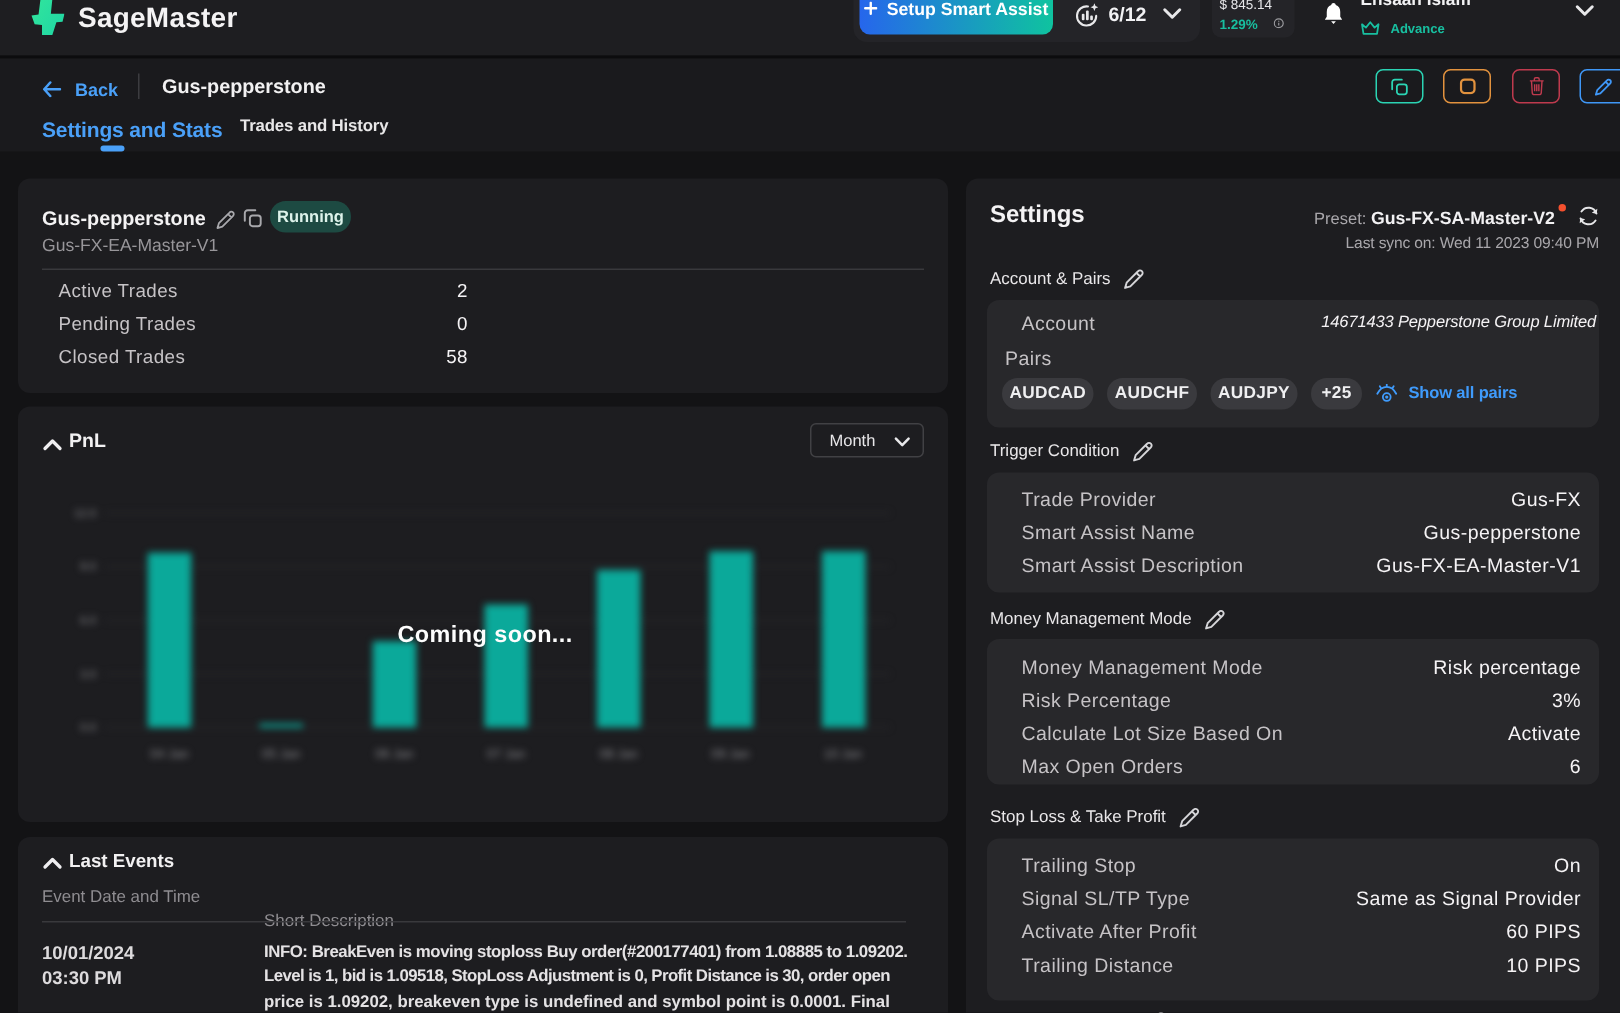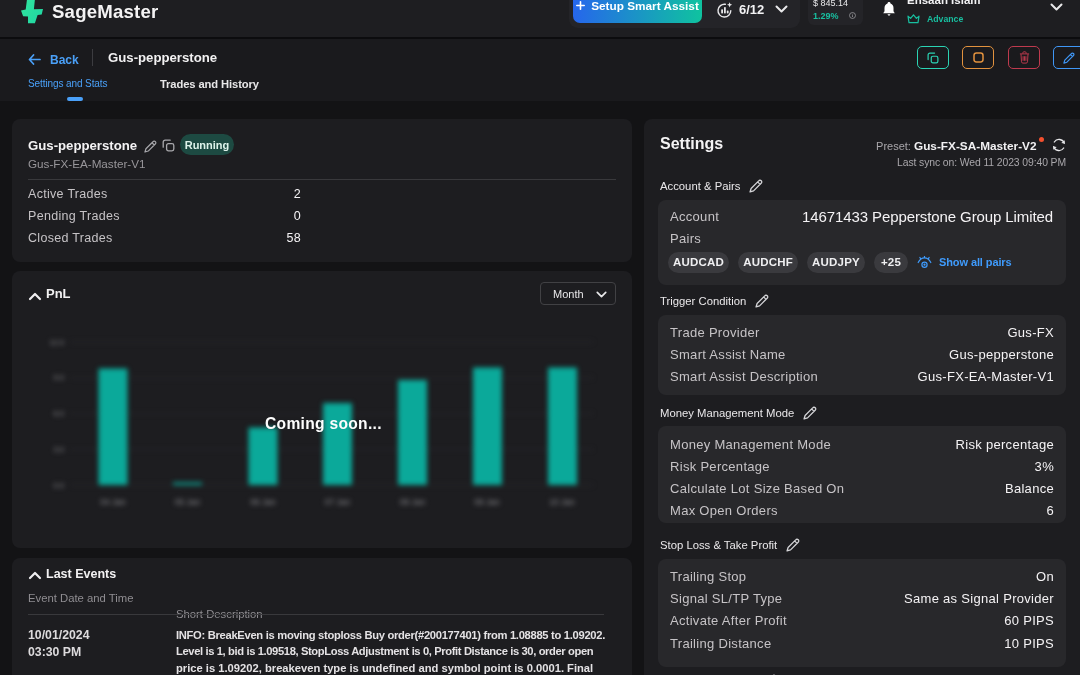--- a/index.html
+++ b/index.html
@@ -6,21 +6,21 @@
 html,body { width:1080px; height:675px; overflow:hidden; background:#131315; font-family:"Liberation Sans", sans-serif; }
 .abs { position:absolute; }
 body { position:relative; }
 .topbar { position:absolute; left:0; top:0; width:1080px; height:37px; background:#1e1e21; }
 .pagehead { position:absolute; left:0; top:39px; width:1080px; height:62px; background:#1a1a1d; }
 .sep-line { position:absolute; left:0; top:37px; width:1080px; height:2px; background:#0c0c0e; }
 .card { position:absolute; background:#1d1d20; border-radius:8px; }
 .blue { color:#4aa0f8; }
 svg { display:block; }
 .iconbtn { position:absolute; width:32px; height:23px; border-radius:5px; border:1.5px solid; display:flex; align-items:center; justify-content:center; }
-.srow { display:flex; justify-content:space-between; align-items:center; }
+.srow { display:flex; justify-content:space-between; align-items:center;margin-left:11px; }
 .srow .lab { color:#c6c3c6; font-size:13px; letter-spacing:.3px; }
 .srow .val { color:#f5f3f5; font-size:13px; letter-spacing:.3px; }
 .sechead { position:absolute; color:#e9e7e9; font-size:11.3px; display:flex; align-items:center; gap:9px; }
 .subcard { position:absolute; left:658px; width:408px; background:#28282b; border-radius:8px; }
 .pill { height:21px; border-radius:11px; background:#3a3a3e; color:#efeff1; font-size:11.5px; font-weight:700; display:inline-flex; align-items:center; justify-content:center; letter-spacing:.2px; }
 </style>
 </head>
 <body>
 
 <div class="topbar">
@@ -81,21 +81,21 @@
 <div class="sep-line"></div>
 
 <div class="pagehead">
   <svg class="abs" style="left:28px; top:15px;" width="13" height="11" viewBox="0 0 13 11">
       <path d="M5.5 1 L1.5 5.5 L5.5 10 M1.5 5.5 H12" fill="none" stroke="#4aa0f8" stroke-width="1.7" stroke-linecap="round" stroke-linejoin="round"></path>
     </svg>
   <div class="abs blue" style="left:50px; top:14px; font-size:12px; font-weight:700;">Back</div>
   <div class="abs" style="left:92px; top:10px; width:1px; height:17px; background:#3c3c40;"></div>
   <div class="abs" style="left:108px; top:11px; font-size:13.2px; font-weight:700; color:#f2f1f2;">Gus-pepperstone</div>
 
-  <div class="abs blue" style="left:28px; top:39px; font-size:10px; font-weight:400; letter-spacing:-.1px;">Settings and Stats</div>
+  <div class="abs blue" style="left:28px; top:39px; font-size:14px; font-weight:700; letter-spacing:-.1px;">Settings and Stats</div>
   <div class="abs" style="left:160px; top:39px; font-size:11.2px; font-weight:700; color:#e8e7e8; letter-spacing:-.1px;">Trades and History</div>
   <div class="abs" style="left:67px; top:58px; width:16px; height:3.5px; border-radius:2px; background:#4aa0f8;"></div>
 
   <div class="iconbtn" style="left:917px; top:7px; border-color:#2bd4b4; color:#2bd4b4;">
     <svg width="12" height="12" viewBox="0 0 13 13">
         <path d="M8.2 1.2 H3.2 C2 1.2 1.2 2 1.2 3.2 V8.2" fill="none" stroke="currentColor" stroke-width="1.3" stroke-linecap="round"></path>
         <rect x="4.6" y="4.6" width="7.2" height="7.2" rx="1.8" fill="none" stroke="currentColor" stroke-width="1.3"></rect>
       </svg>
   </div>
   <div class="iconbtn" style="left:962px; top:7px; border-color:#e2923e; color:#e2923e;">
@@ -218,21 +218,21 @@
 
   <div class="sechead" style="left:16px; top:60px;">Account &amp; Pairs
     <svg width="14" height="14" viewBox="0 0 12 12">
         <path d="M8.3 1.6 C8.9 0.9 9.9 0.9 10.5 1.5 C11.1 2.1 11.1 3.1 10.4 3.7 L3.9 10.2 L0.9 11.1 L1.8 8.1 Z M7.4 2.5 L9.5 4.6" fill="none" stroke="#d5d5d8" stroke-width="1.1" stroke-linejoin="round"></path>
       </svg>
   </div>
 
   <div class="subcard" style="left:14px; top:80.5px; width:408px; height:85px;">
     <div class="abs srow" style="left:12px; top:8px; width:383px;">
         <span class="lab">Account</span>
-        <span class="val" style="font-size:15px; letter-spacing:-.1px;">14671433 Pepperstone Group Limited</span>
+        <span class="val" style="font-size:11px; letter-spacing:-.1px;font-style:italic;">14671433 Pepperstone Group Limited</span>
       </div>
     <div class="abs" style="left:12px; top:31px; font-size:13px; letter-spacing:.3px; color:#c6c3c6;">Pairs</div>
     <div class="abs" style="left:10px; top:52px; display:flex; gap:9px; align-items:center;">
       <span class="pill" style="width:61px;">AUDCAD</span>
       <span class="pill" style="width:60px;">AUDCHF</span>
       <span class="pill" style="width:58px;">AUDJPY</span>
       <span class="pill" style="width:34px;">+25</span>
       <svg style="margin-left:0px;" width="15" height="13" viewBox="0 0 15 13">
           <g stroke="#3f9bfc" stroke-width="1.2" fill="none" stroke-linecap="round">
             <path d="M1.2 6.5 C2.8 3.4 5 1.9 7.5 1.9 C10 1.9 12.2 3.4 13.8 6.5"></path>
@@ -276,21 +276,21 @@
     <div class="srow" style="height:22px;">
         <span class="lab">Money Management Mode</span>
         <span class="val">Risk percentage</span>
       </div>
     <div class="srow" style="height:22px;">
         <span class="lab">Risk Percentage</span>
         <span class="val">3%</span>
       </div>
     <div class="srow" style="height:22px;">
         <span class="lab">Calculate Lot Size Based On</span>
-        <span class="val">Balance</span>
+        <span class="val">Activate</span>
       </div>
     <div class="srow" style="height:22px;">
         <span class="lab">Max Open Orders</span>
         <span class="val">6</span>
       </div>
   </div>
 
   <div class="sechead" style="left:16px; top:419px;">Stop Loss &amp; Take Profit
     <svg width="14" height="14" viewBox="0 0 12 12">
         <path d="M8.3 1.6 C8.9 0.9 9.9 0.9 10.5 1.5 C11.1 2.1 11.1 3.1 10.4 3.7 L3.9 10.2 L0.9 11.1 L1.8 8.1 Z M7.4 2.5 L9.5 4.6" fill="none" stroke="#d5d5d8" stroke-width="1.1" stroke-linejoin="round"></path>

